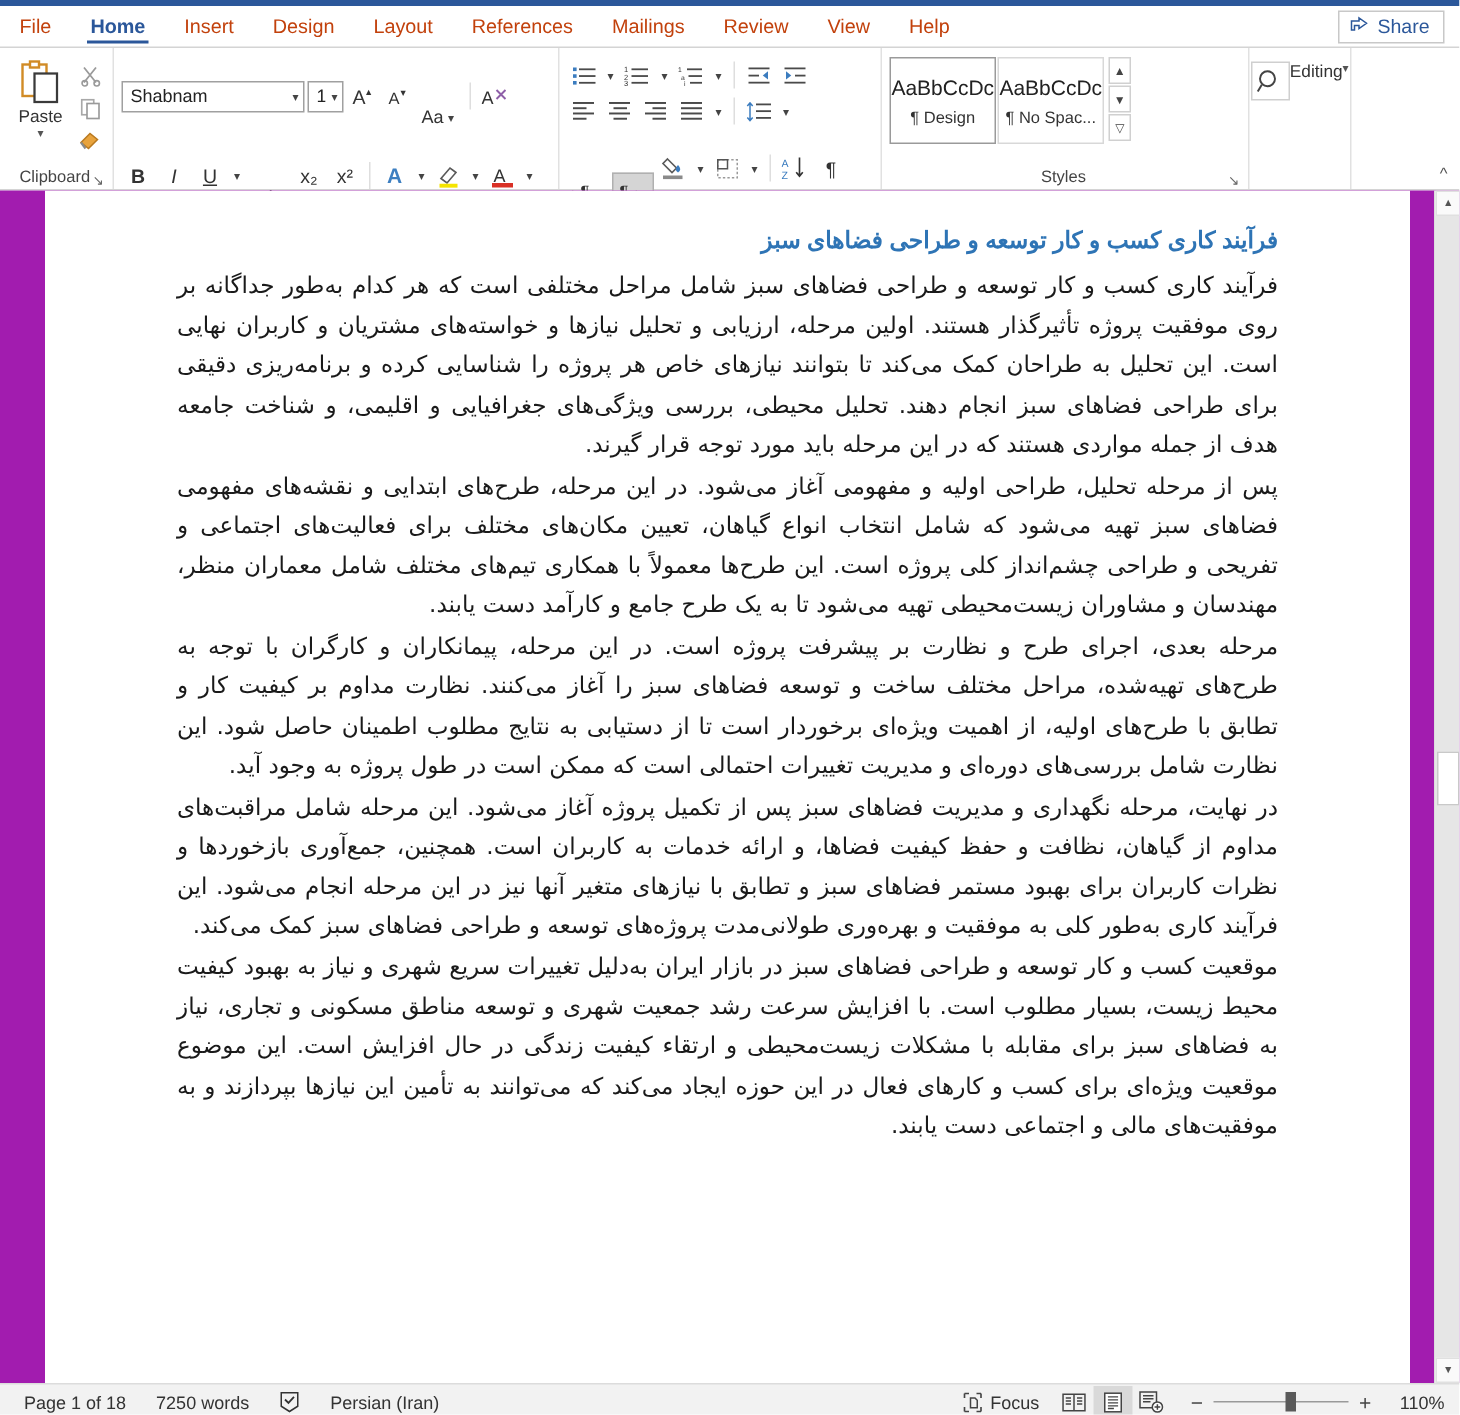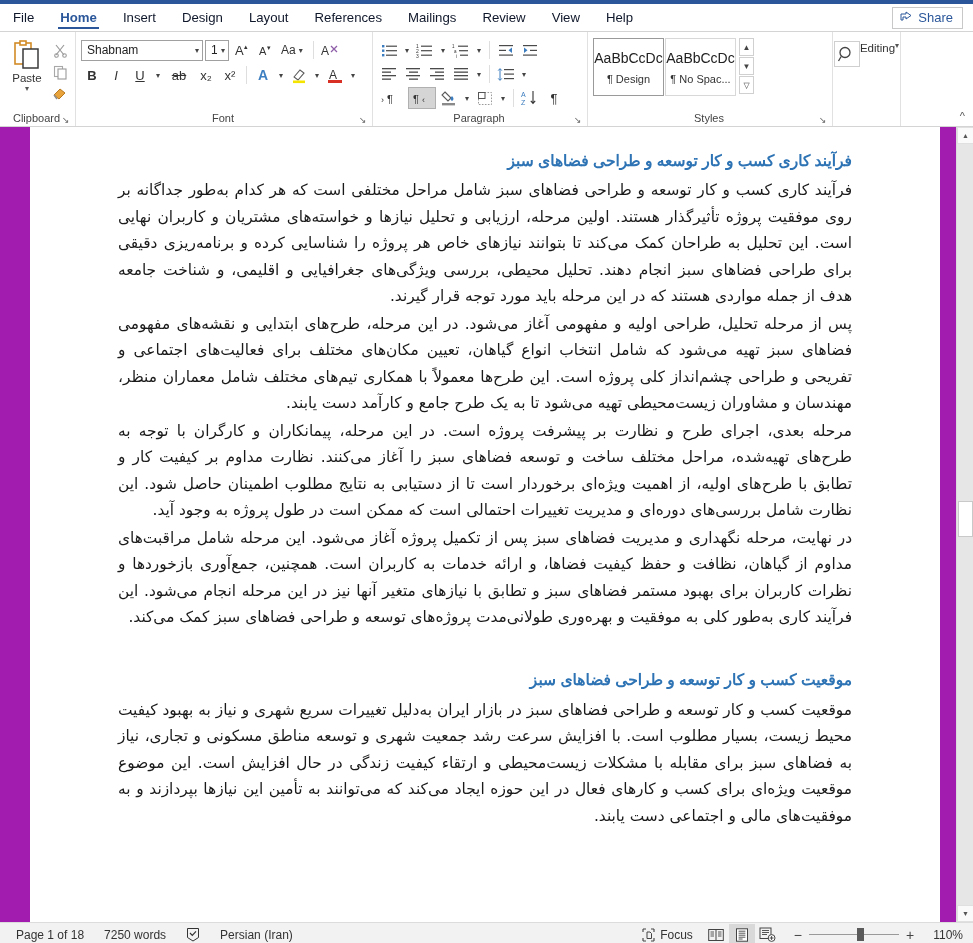--- a/index.html
+++ b/index.html
@@ -20,21 +20,21 @@
     height: 28px;
     background: #ffffff;
     display: flex;
     align-items: stretch;
     position: relative;
     border-bottom: 1px solid #d4d4d4;
   }
   .tab {
     padding: 0 13px;
     display: flex; align-items: center;
-    font-size: 13.2px; color: #0f172a;
+    font-size: 13.2px; color: #c2410c;
     cursor: default; position: relative;
     white-space: nowrap;
   }
   .tab.active { color: #2b579a; font-weight: bold; }
   .tab.active::after {
     content: ""; position: absolute; left: 11px; right: 11px; bottom: 2px;
     height: 2.5px; background: #2b579a;
   }
   .tabbar .spacer { flex: 1; }
   .share-btn {
@@ -98,21 +98,21 @@
   }
   .combo .cv { overflow: hidden; white-space: nowrap; }
   .combo .carr { font-size: 8px; color: #444; padding-left: 4px; }
   .c-fontname { width: 122px; }
   .c-fontsize { width: 24px; }
   .rbtn {
     min-width: 22px; height: 22px;
     display: flex; align-items: center; justify-content: center;
     font-size: 13px; color: #333; padding: 0 2px;
   }
-  .rbtn.wide { min-width: 28px; }
+  .rbtn.wide { min-width: 28px; margin-top: 28px; }
   .rbtn.on { background: #d5d5d5; border: 1px solid #b0b0b0; }
   .sep { width: 1px; height: 18px; background: #dedede; margin: 0 3px; }
   .tiny-carr { font-size: 8px; color: #444; width: 10px; text-align: center; }
 
   
   .g-para { width: 215px; }
   .g-para .group-body { flex-direction: column; gap: 2px; padding-top: 4px; }
 
   
   .g-styles { width: 245px; }
@@ -564,21 +564,20 @@
   <span class="ribbon-collapse">^</span>
 </div>
 
 <div class="docarea">
   <div class="page">
     <div class="doc-h">فرآیند کاری کسب و کار توسعه و طراحی فضاهای سبز</div>
     <p class="doc-p">فرآیند کاری کسب و کار توسعه و طراحی فضاهای سبز شامل مراحل مختلفی است که هر کدام به‌طور جداگانه بر روی موفقیت پروژه تأثیرگذار هستند. اولین مرحله، ارزیابی و تحلیل نیازها و خواسته‌های مشتریان و کاربران نهایی است. این تحلیل به طراحان کمک می‌کند تا بتوانند نیازهای خاص هر پروژه را شناسایی کرده و برنامه‌ریزی دقیقی برای طراحی فضاهای سبز انجام دهند. تحلیل محیطی، بررسی ویژگی‌های جغرافیایی و اقلیمی، و شناخت جامعه هدف از جمله مواردی هستند که در این مرحله باید مورد توجه قرار گیرند.</p>
     <p class="doc-p">پس از مرحله تحلیل، طراحی اولیه و مفهومی آغاز می‌شود. در این مرحله، طرح‌های ابتدایی و نقشه‌های مفهومی فضاهای سبز تهیه می‌شود که شامل انتخاب انواع گیاهان، تعیین مکان‌های مختلف برای فعالیت‌های اجتماعی و تفریحی و طراحی چشم‌انداز کلی پروژه است. این طرح‌ها معمولاً با همکاری تیم‌های مختلف شامل معماران منظر، مهندسان و مشاوران زیست‌محیطی تهیه می‌شود تا به یک طرح جامع و کارآمد دست یابند.</p>
     <p class="doc-p">مرحله بعدی، اجرای طرح و نظارت بر پیشرفت پروژه است. در این مرحله، پیمانکاران و کارگران با توجه به طرح‌های تهیه‌شده، مراحل مختلف ساخت و توسعه فضاهای سبز را آغاز می‌کنند. نظارت مداوم بر کیفیت کار و تطابق با طرح‌های اولیه، از اهمیت ویژه‌ای برخوردار است تا از دستیابی به نتایج مطلوب اطمینان حاصل شود. این نظارت شامل بررسی‌های دوره‌ای و مدیریت تغییرات احتمالی است که ممکن است در طول پروژه به وجود آید.</p>
     <p class="doc-p">در نهایت، مرحله نگهداری و مدیریت فضاهای سبز پس از تکمیل پروژه آغاز می‌شود. این مرحله شامل مراقبت‌های مداوم از گیاهان، نظافت و حفظ کیفیت فضاها، و ارائه خدمات به کاربران است. همچنین، جمع‌آوری بازخوردها و نظرات کاربران برای بهبود مستمر فضاهای سبز و تطابق با نیازهای متغیر آنها نیز در این مرحله انجام می‌شود. این فرآیند کاری به‌طور کلی به موفقیت و بهره‌وری طولانی‌مدت پروژه‌های توسعه و طراحی فضاهای سبز کمک می‌کند.</p>
-    <div class="doc-h second">موقعیت کسب و کار توسعه و طراحی فضاهای سبز</div>
     <p class="doc-p">موقعیت کسب و کار توسعه و طراحی فضاهای سبز در بازار ایران به‌دلیل تغییرات سریع شهری و نیاز به بهبود کیفیت محیط زیست، بسیار مطلوب است. با افزایش سرعت رشد جمعیت شهری و توسعه مناطق مسکونی و تجاری، نیاز به فضاهای سبز برای مقابله با مشکلات زیست‌محیطی و ارتقاء کیفیت زندگی در حال افزایش است. این موضوع موقعیت ویژه‌ای برای کسب و کارهای فعال در این حوزه ایجاد می‌کند که می‌توانند به تأمین این نیازها بپردازند و به موفقیت‌های مالی و اجتماعی دست یابند.</p>
   </div>
 
   <div class="vscroll">
     <div class="vs-track-top"></div>
     <div class="vs-btn" style="position:absolute;top:0;left:0">▲</div>
     <div class="vs-thumb" style="top:374px"></div>
     <div class="vs-btn" style="position:absolute;bottom:0;left:0">▼</div>
   </div>
 </div>

